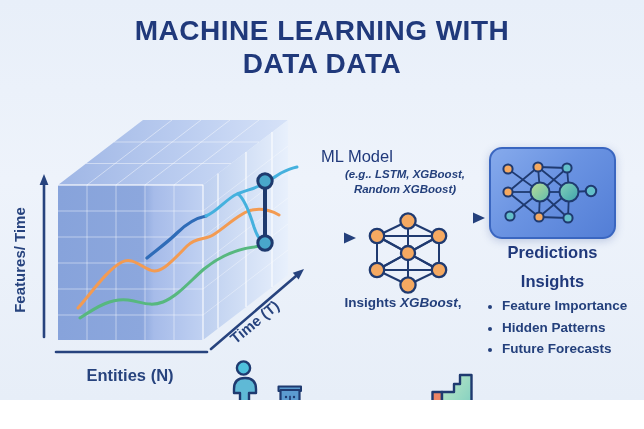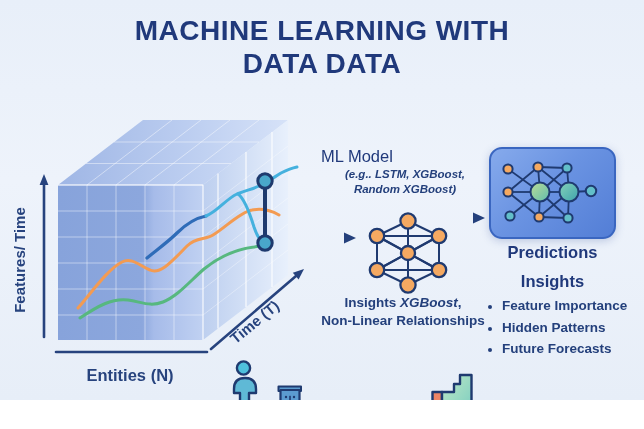--- a/index.html
+++ b/index.html
@@ -177,21 +177,20 @@
       <circle cx="439" cy="236" r="7.2"></circle>
         <circle cx="408" cy="253" r="7"></circle>
       <circle cx="377" cy="270" r="7.2"></circle>
         <circle cx="439" cy="270" r="7.2"></circle>
       <circle cx="408" cy="285" r="7.6"></circle>
     </g>
   </svg>
 
   <div class="abs caption">
     <div><span>Insights </span><i>XGBoost</i><span>,</span></div>
-    <div>Non-Linear Relationships</div>
   </div>
 
   <svg class="abs" style="left:437px;top:210px;" width="50" height="16" viewBox="0 0 50 16">
     <defs>
       <linearGradient id="ag2" x1="0" y1="0" x2="1" y2="0">
         <stop offset="0" stop-color="#a3b6da"></stop>
           <stop offset="1" stop-color="#24407c"></stop>
       </linearGradient>
     </defs>
     <line x1="1" y1="8" x2="36" y2="8" stroke="url(#ag2)" stroke-width="2.8"></line>

